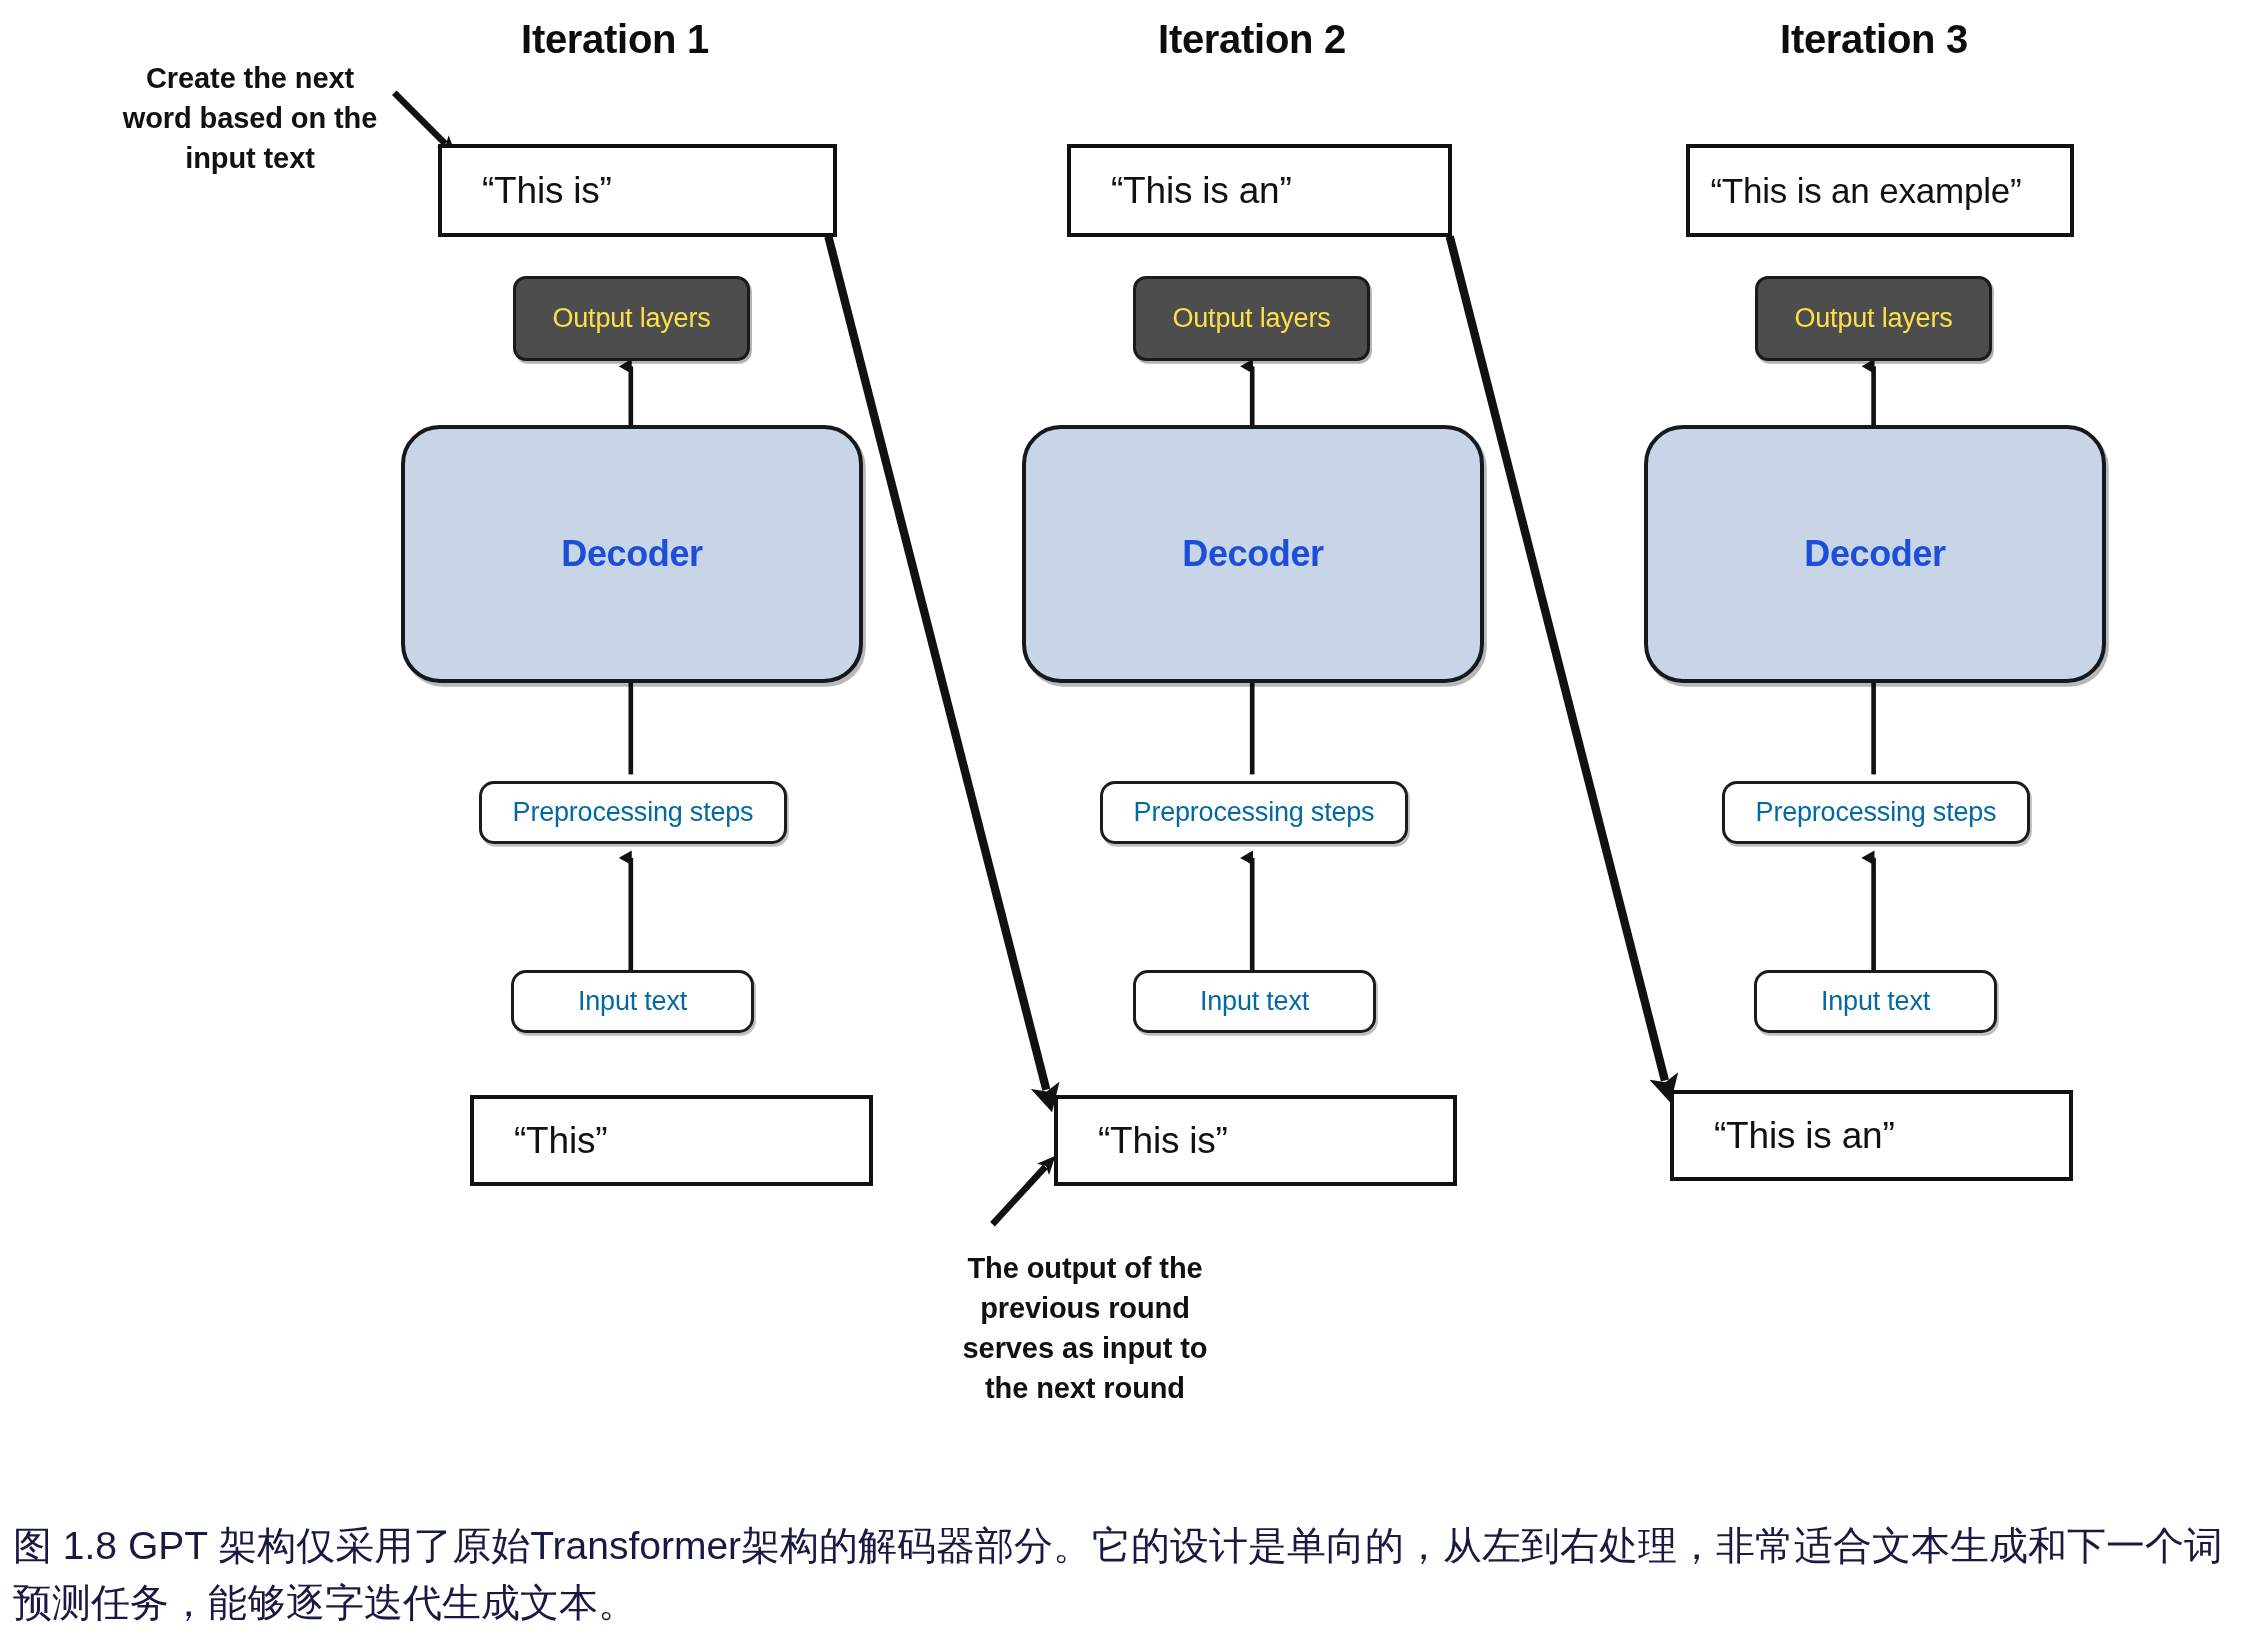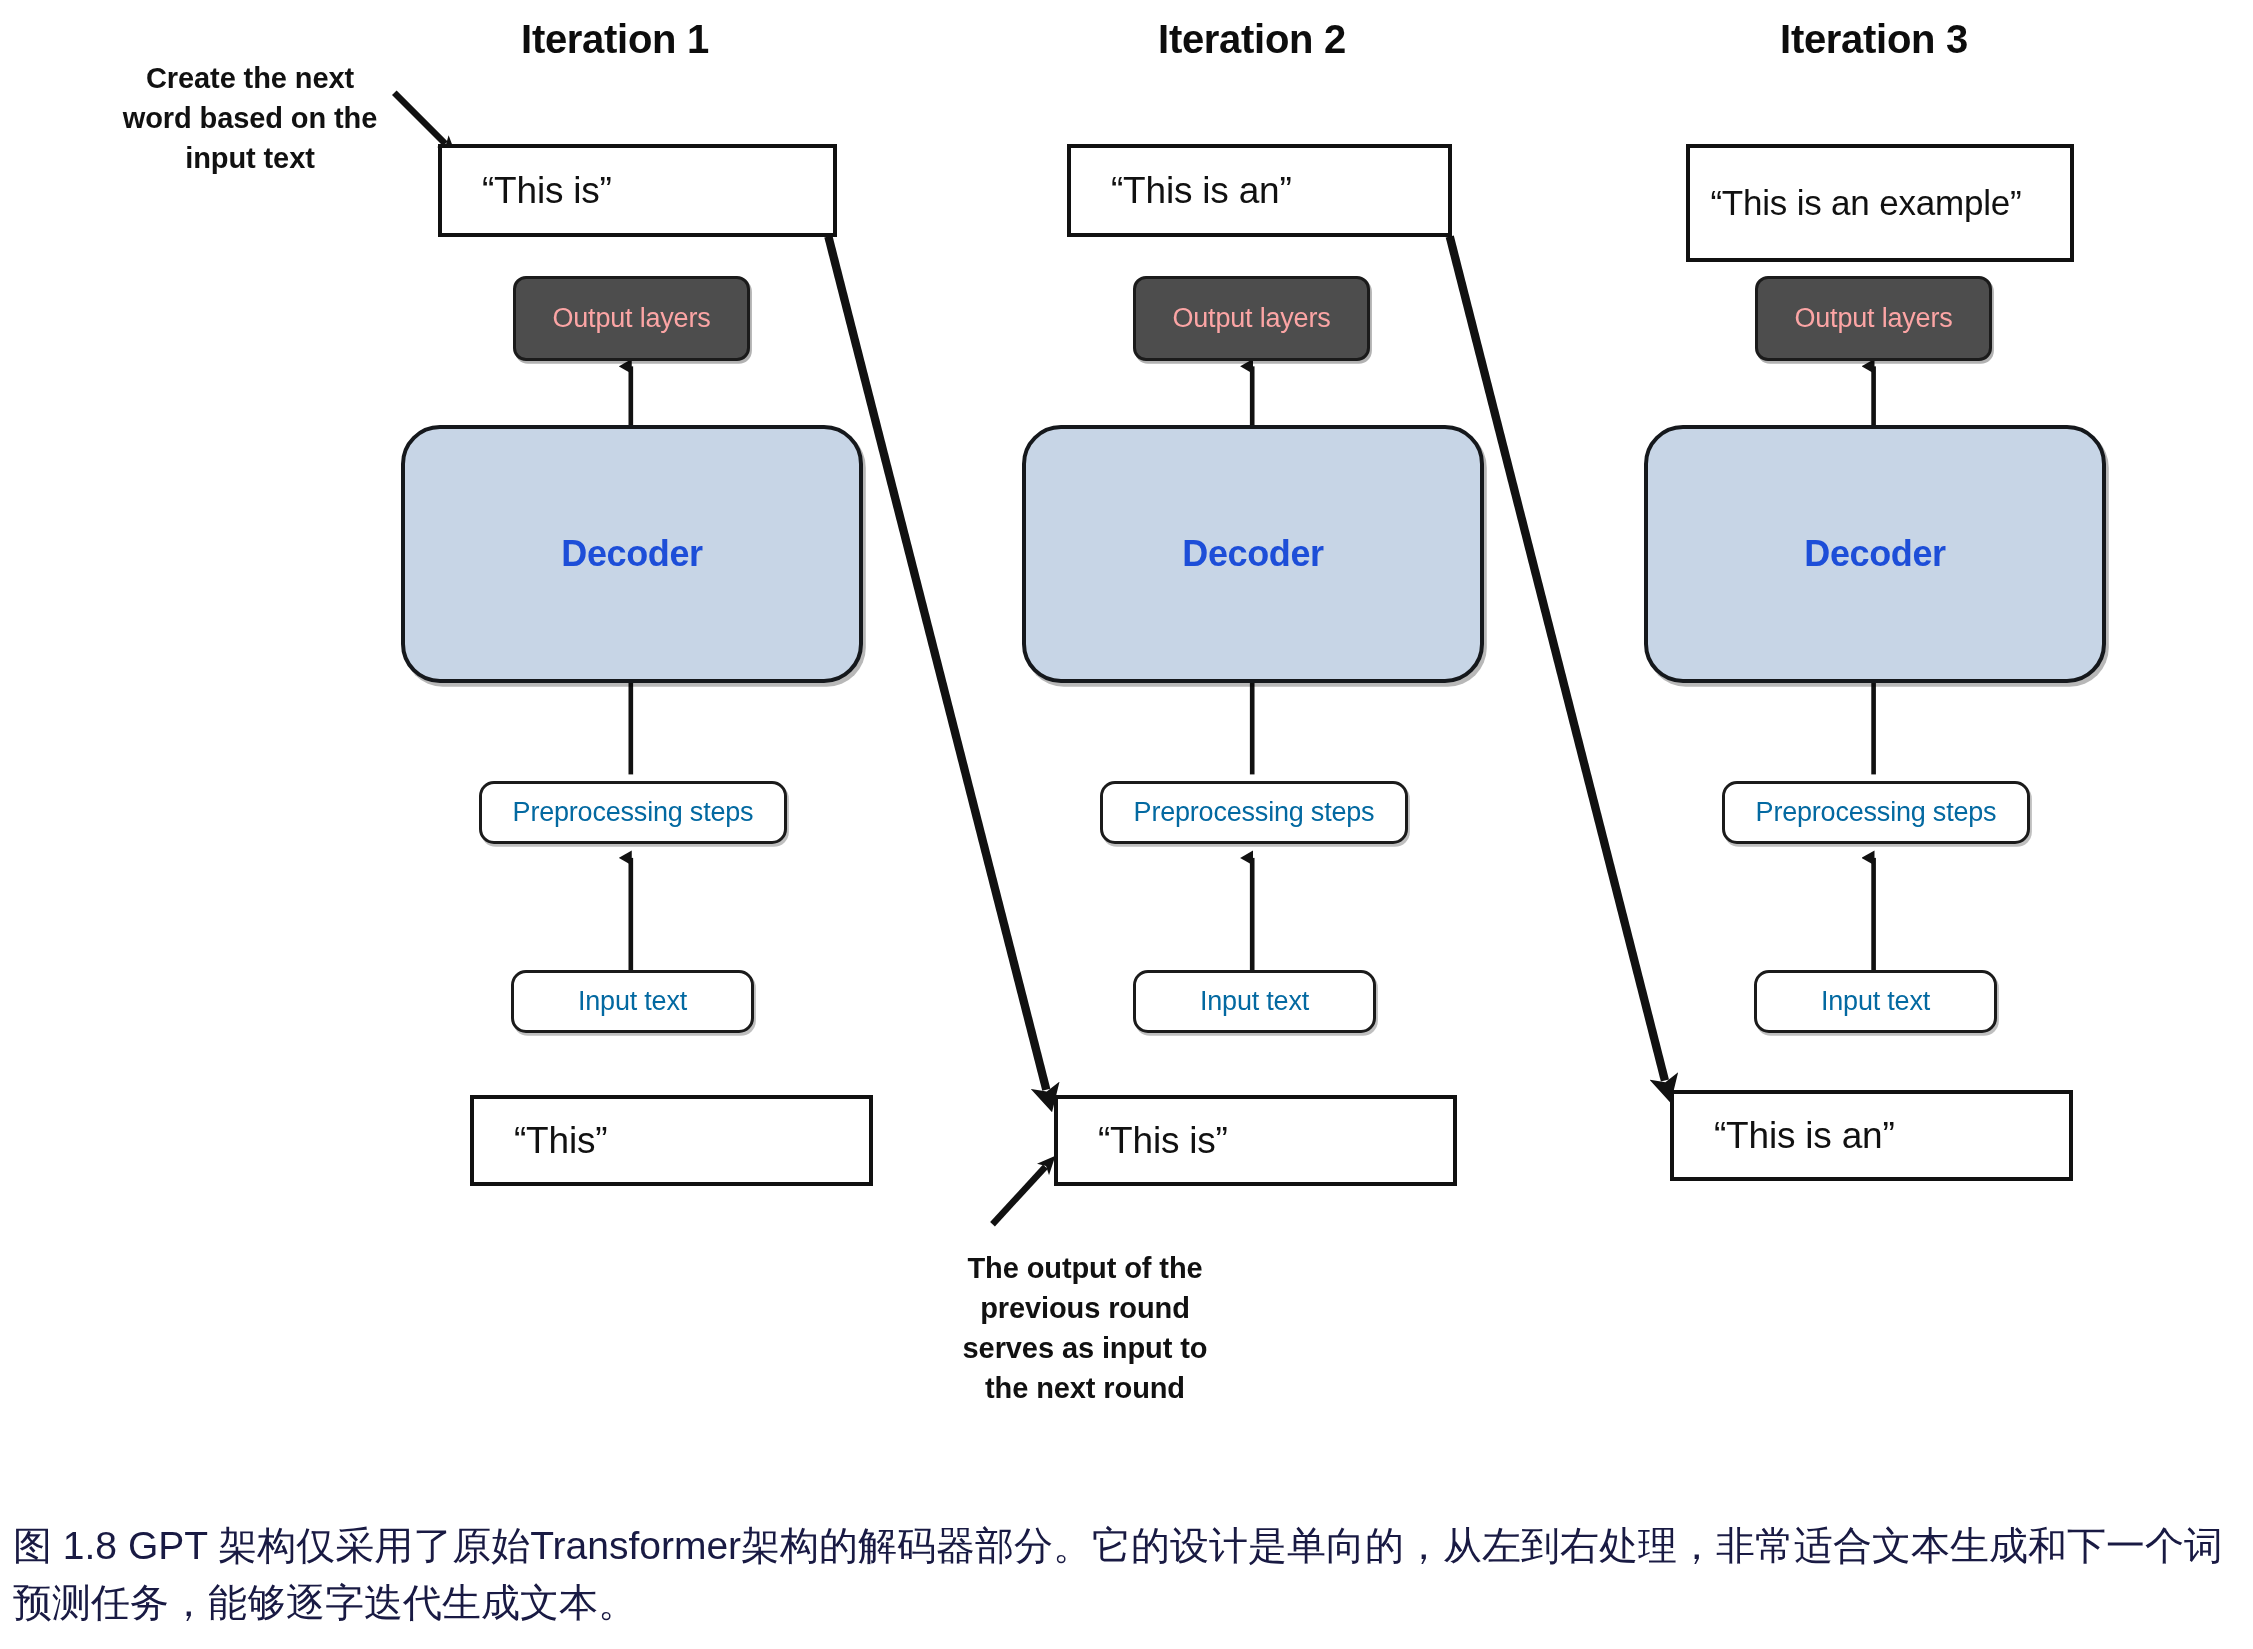--- a/index.html
+++ b/index.html
@@ -66,21 +66,21 @@
     background: #4d4d4d;
     border: 3.7px solid #1b1b1b;
     border-radius: 13px;
     display: flex;
     align-items: center;
     justify-content: center;
     box-shadow: 1.9px 2.8px 0 rgba(0,0,0,0.30);
   }
   .output-layers > span {
     font-size: 27px;
-    color: #fca5a5;
+    color: #fde047;
     font-weight: 500;
     white-space: nowrap;
     letter-spacing: -0.2px;
   }
 
   
   .decoder {
     position: absolute;
     box-sizing: border-box;
     background: #c7d5e6;
@@ -246,21 +246,21 @@
   <div class="pill" style="left:1133px; top:970px; width:243px; height:63px;">
     <span>Input text</span>
   </div>
 
   <div class="text-box" style="left:1054px; top:1095px; width:403px; height:91px;">
     <span>“This is”</span>
   </div>
 
   <div class="col-title" style="left:1642px; top:16.7px; width:464px;">Iteration 3</div>
 
-  <div class="text-box" style="left:1686px; top:144px; width:388px; height:118px;">
+  <div class="text-box" style="left:1686px; top:144px; width:388px; height:93px;">
     <span style="font-size:35px; padding-left:20.4px;">“This is an example”</span>
   </div>
 
   <div class="output-layers" style="left:1755px; top:276px; width:237px; height:85px;">
     <span>Output layers</span>
   </div>
 
   <div class="decoder" style="left:1644px; top:425px; width:462px; height:258px;">
     <span>Decoder</span>
   </div>

